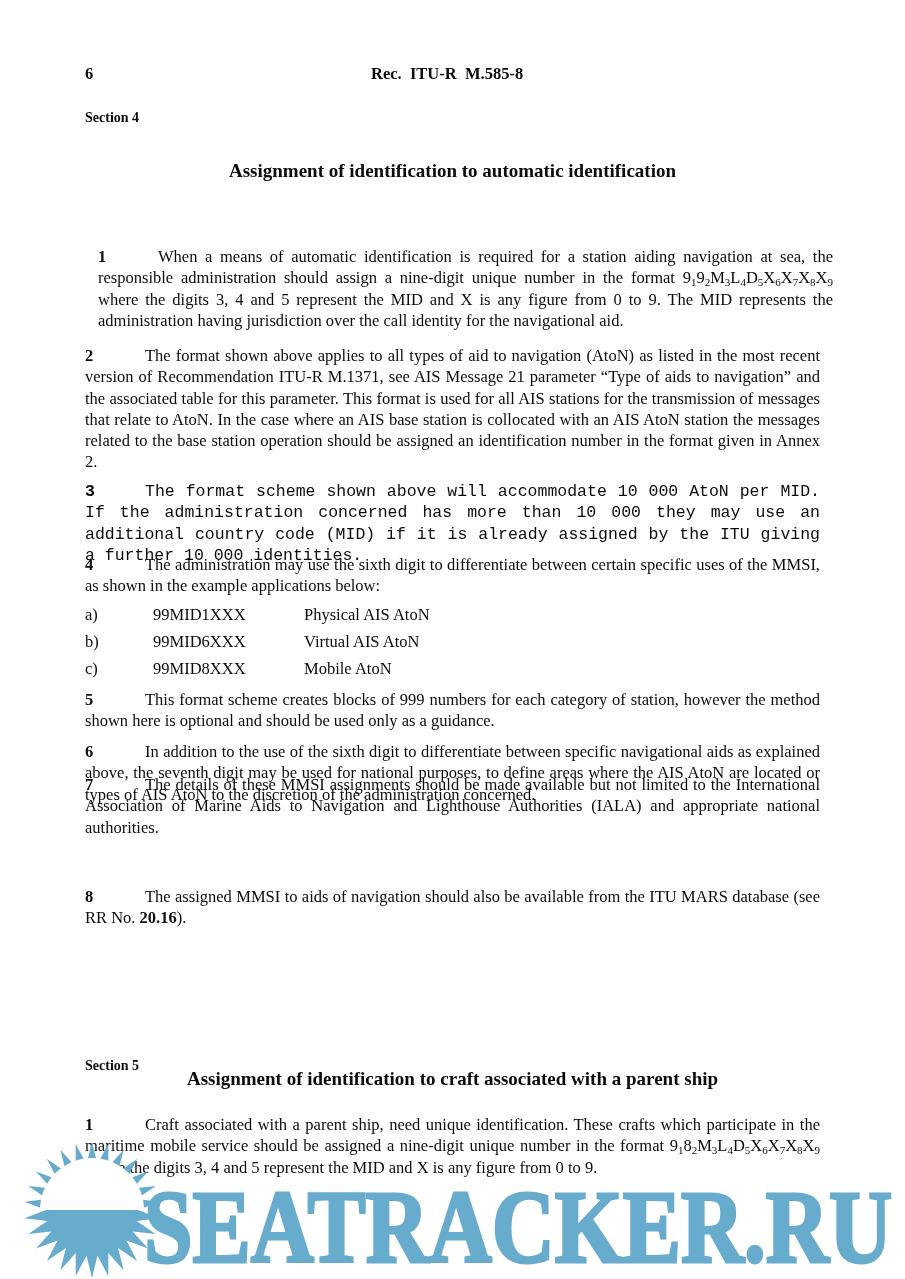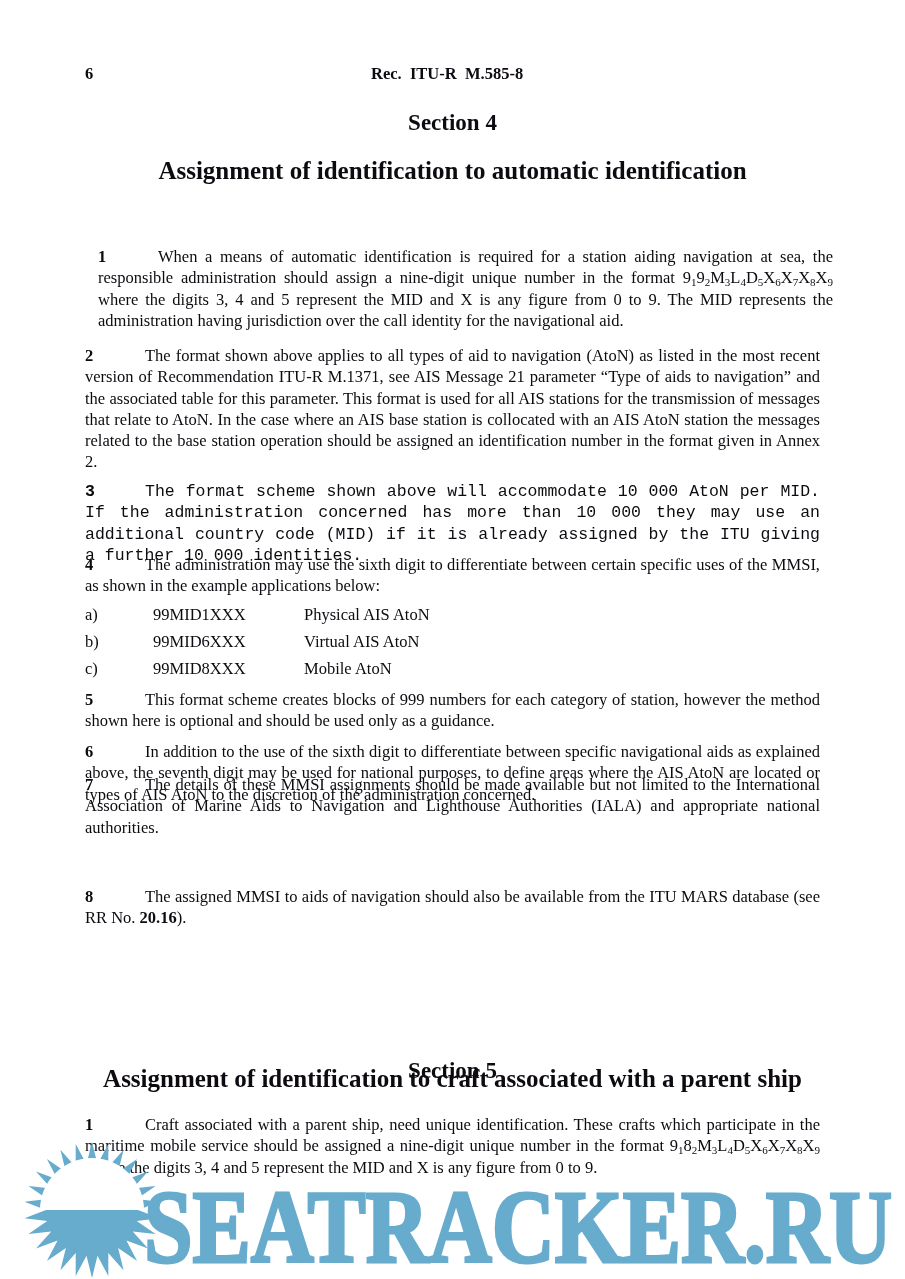--- a/index.html
+++ b/index.html
@@ -7,26 +7,26 @@
       width: 905px; height: 1279px; position: relative; overflow: hidden;
       font-family: "Liberation Serif", serif; color: #0d0a10;
     }
     .page-header {
       position: absolute; top: 64px; left: 85px; width: 735px; height: 22px;
       font-weight: bold; font-size: 16.5px;
     }
     .page-number { position: absolute; left: 0; top: 0; }
     .rec-title { position: absolute; left: 286px; top: 0; white-space: pre; }
     .section-heading {
-      position: absolute; left: 85px; width: 735px; text-align: center;
-      font-weight: bold; font-size: 23px;
+      position: absolute; left: 85px; width: 735px; 
+      font-weight: bold; font-size: 14px;
     }
     .section-title {
       position: absolute; left: 85px; width: 735px; text-align: center;
-      font-weight: bold; font-size: 25px; line-height: 25px;
+      font-weight: bold; font-size: 19px; line-height: 25px;
     }
     .para {
       position: absolute; left: 85px; width: 735px;
       font-size: 16.5px; line-height: 21.3px; text-align: justify;
     }
     .para .num { font-weight: bold; display: inline-block; width: 60px; }
     .list-row {
       position: absolute; left: 85px; width: 735px; font-size: 16.5px; height: 22px;
     }
     .list-row .letter { position: absolute; left: 0; }

